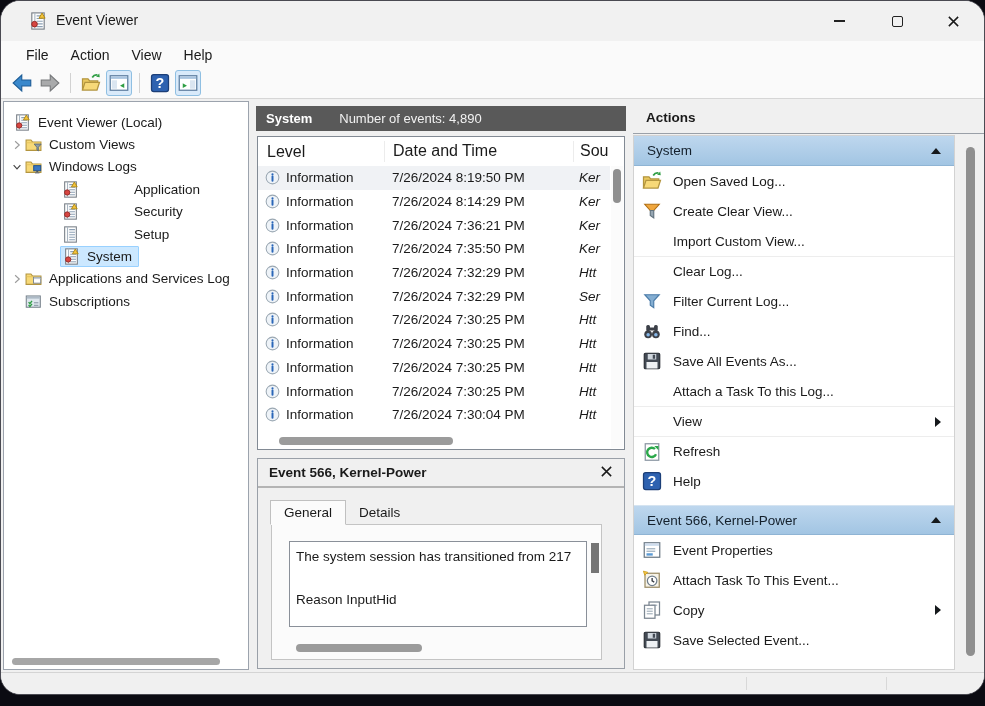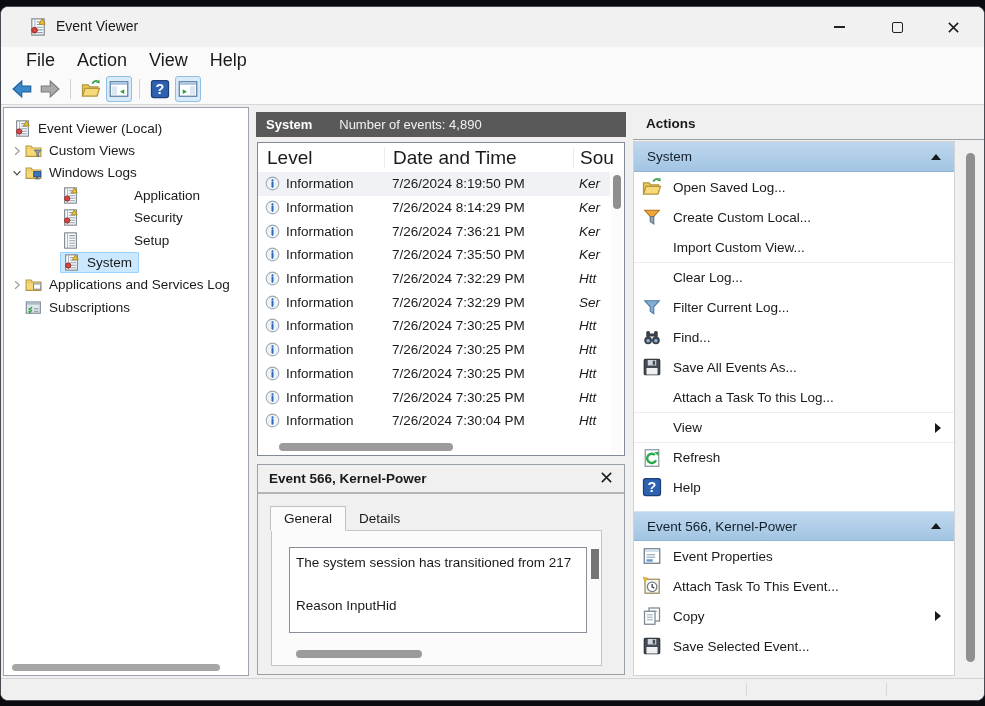--- a/index.html
+++ b/index.html
@@ -3,35 +3,35 @@
 <meta charset="utf-8">
 <style>
   * { margin:0; padding:0; box-sizing:border-box; }
   html,body { width:985px; height:706px; }
   body {
     position:relative; background:#0b0b12; overflow:hidden;
     font-family:"Liberation Sans", sans-serif; color:#1a1a1a;
     -webkit-font-smoothing:antialiased;
   }
   .window {
-    position:absolute; left:0; top:6px; width:985px; height:695px;
-    background:#f0f0f0; border-radius:8px; overflow:hidden;
+    position:absolute; left:0; top:0; width:985px; height:695px;
+    background:#f0f0f0; border-radius:20px; overflow:hidden;
     border:1px solid #4a4a52;
   }
   
   .titlebar { position:relative; height:40px; background:#f1f1f1; }
   .titlebar .app-icon { position:absolute; left:28px; top:11px; width:18px; height:18px; }
   .titlebar .title { position:absolute; left:55px; top:11px; font-size:14px; }
   .wc { position:absolute; top:5px; width:32px; height:30px; display:flex; align-items:center; justify-content:center; border-radius:4px; }
   .wc-min { left:822px; } .wc-max { left:880px; } .wc-close { left:936px; }
   .glyph-min { width:11px; height:1.5px; background:#222; }
   .glyph-max { width:11px; height:11px; border:1.4px solid #222; border-radius:2px; }
   
   .menubar { height:27px; background:#fafafa; display:flex; align-items:center; padding-left:14px; }
-  .menu-item { font-size:18px; padding:3px 11px; border-radius:3px; }
+  .menu-item { font-size:14px; padding:3px 11px; border-radius:3px; }
   
   .toolbar { height:31px; background:#fafafa; border-bottom:1px solid #d6d6d6; display:flex; align-items:center; padding-left:7px; }
   .tool-btn { width:26px; height:26px; display:flex; align-items:center; justify-content:center; border-radius:3px; border:1px solid transparent; margin:0 1px; }
   .tool-btn.active { background:#d9eafa; border-color:#8fbfe2; }
   .tool-btn svg { width:20px; height:20px; }
   .tool-sep { width:1px; height:20px; background:#d2d2d2; margin:0 6px; }
   
   .main { position:absolute; left:0; top:100px; right:0; bottom:22px; background:#f0f0f0; }
   
   .tree-panel { position:absolute; left:2px; top:0; width:246px; bottom:2px; background:#fff; border:1px solid #9ca3ad; overflow:hidden; }
@@ -43,21 +43,21 @@
   .d0 { padding-left:10px; } .d1 { padding-left:5px; } .d2 { padding-left:58px;gap:48px; }
   .sel-box { display:flex; align-items:center; background:#cce8ff; border:1px solid #99d1ff; padding:1px 6px 1px 2px; margin-left:-2px; border-radius:1px; }
   .sel-box .ticon { margin-right:7px; }
   .tree-hthumb { position:absolute; bottom:4px; left:8px; width:208px; height:7px; background:#a6a6a6; border-radius:4px; }
   
   .events-col { position:absolute; left:255px; width:370px; top:0; bottom:0; }
   .events-header { position:absolute; top:5px; left:0; right:0; height:25px; background:#595959; color:#fff; display:flex; align-items:center; font-size:13px; }
   .events-header .log-name { font-weight:bold; margin-left:10px; }
   .events-header .summary { margin-left:27px; color:#f2f2f2; }
   .events-table { position:absolute; top:35px; left:1px; right:1px; height:314px; background:#fff; border:1px solid #828a94; }
-  .col-header { display:flex; height:29px; align-items:center; font-size:19px; }
+  .col-header { display:flex; height:29px; align-items:center; font-size:16px; }
   .ch-level { width:126px; padding-left:9px; }
   .ch-dt { width:189px; padding-left:8px; border-left:1px solid #ececec; height:70%; display:flex; align-items:center; }
   .ch-src { flex:1; padding-left:6px; border-left:1px solid #ececec; height:70%; display:flex; align-items:center; overflow:hidden; }
   .rows { position:absolute; top:29px; left:0; right:14px; }
   .event-row { height:23.7px; display:flex; align-items:center; font-size:13.5px; }
   .event-row.selected { background:#f0f2f5; }
   .cell-level { width:126px; display:flex; align-items:center; padding-left:7px; }
   .cell-level svg { width:15px; height:15px; margin-right:6px; flex:0 0 15px; }
   .cell-dt { width:189px; padding-left:8px; }
   .cell-src { flex:1; padding-left:6px; overflow:hidden; white-space:nowrap;font-style:italic; }
@@ -550,21 +550,21 @@
         <div class="action-item">
           <span class="ai-icon"><svg>
                 <use href="#i-open-log"></use>
               </svg></span>
           <span class="ai-label">Open Saved Log...</span>
         </div>
         <div class="action-item">
           <span class="ai-icon"><svg>
                 <use href="#i-funnel-orange"></use>
               </svg></span>
-          <span class="ai-label">Create Custom Local...</span>
+          <span class="ai-label">Create Clear View...</span>
         </div>
         <div class="action-item">
           <span class="ai-spacer"></span>
           <span class="ai-label">Import Custom View...</span>
         </div>
         <div class="action-item sep">
           <span class="ai-spacer"></span>
           <span class="ai-label">Clear Log...</span>
         </div>
         <div class="action-item">

